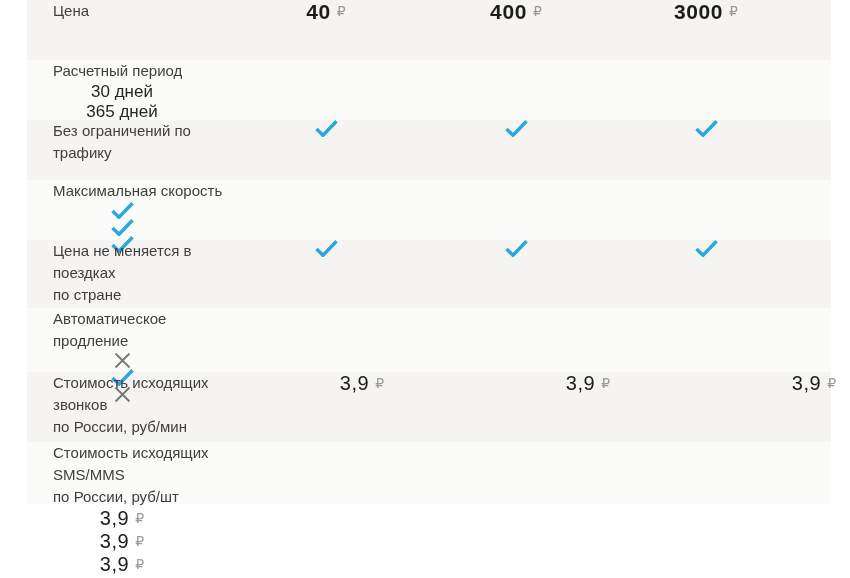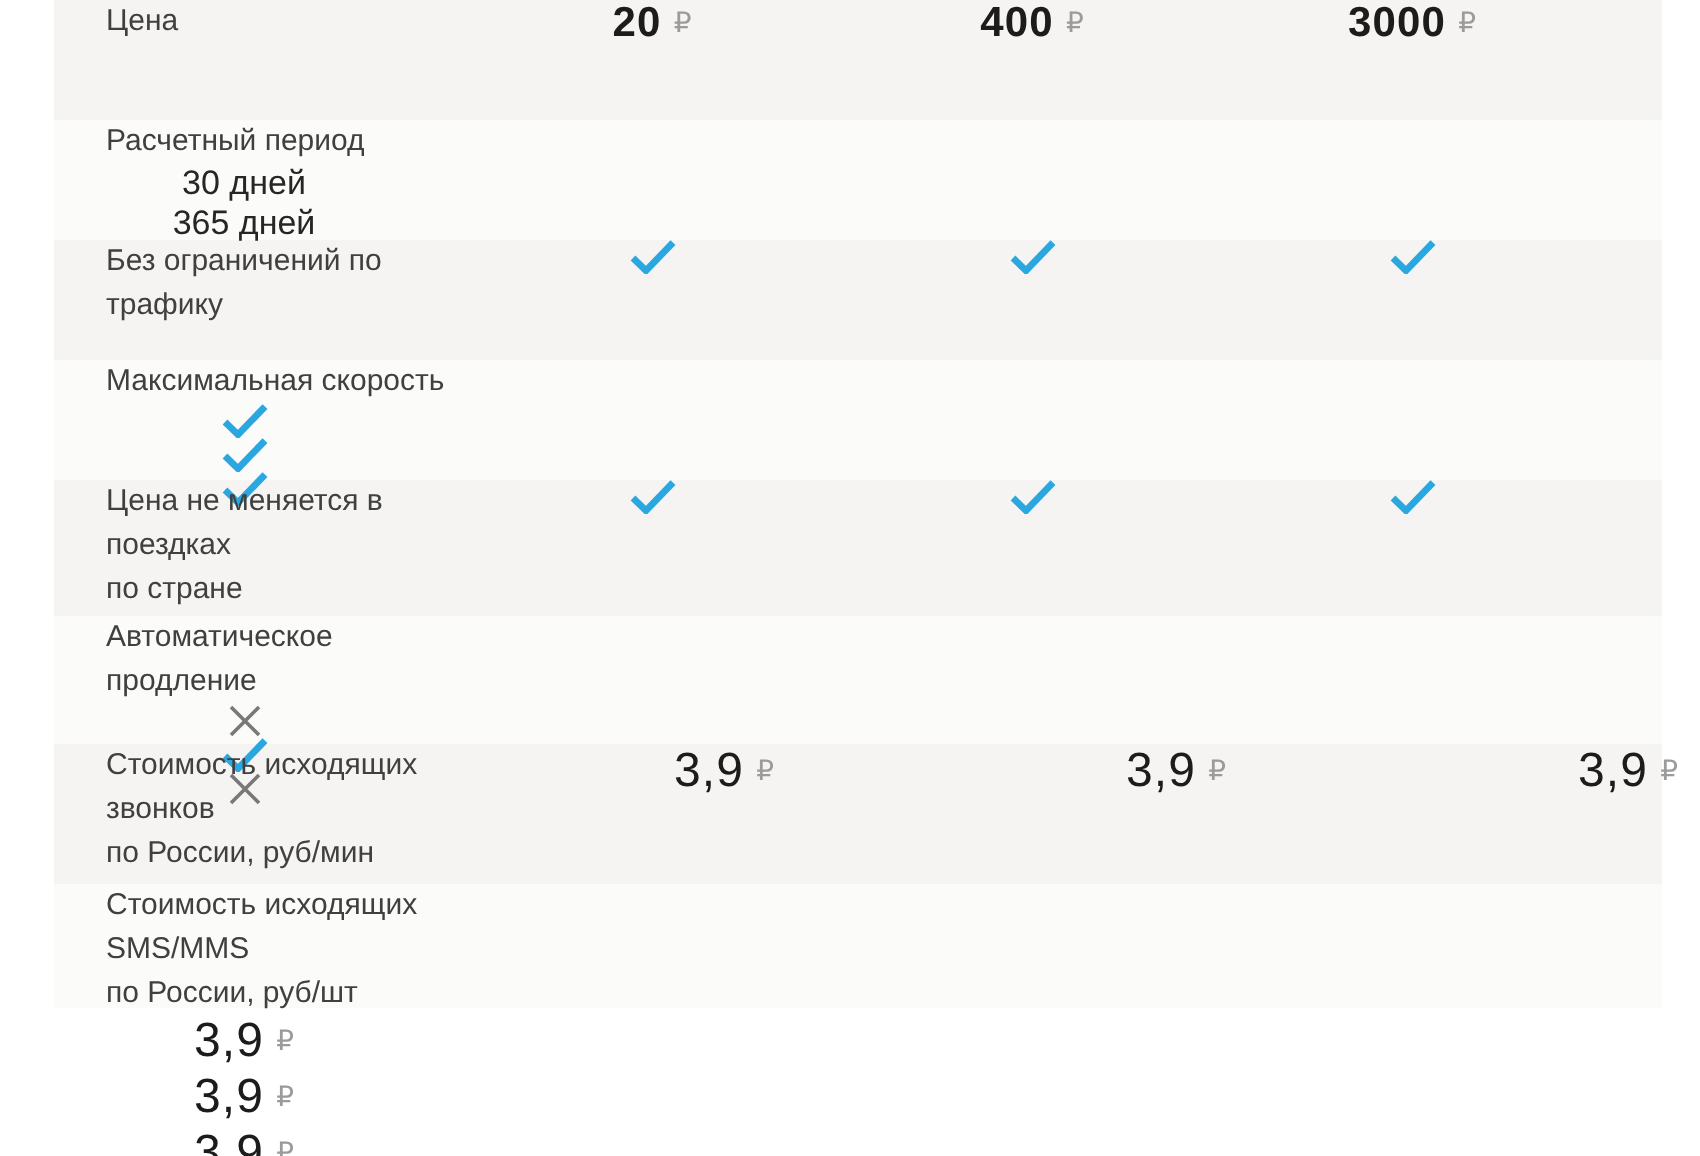--- a/index.html
+++ b/index.html
@@ -15,36 +15,36 @@
   .plan-col{width:190px;flex:none;text-align:center;color:var(--accent);
             font-size:22px;font-weight:500;letter-spacing:0.2px;}
   .table{width:804px;margin-left:27px;}
   .row{display:flex;align-items:flex-start;}
   .row.shaded{background:var(--row-shaded);}
   .row.light{background:var(--row-light);flex-direction:column;}
   .cell-label{width:204px;flex:none;padding-left:26px;font-size:15px;color:var(--label);
               line-height:1.45;white-space:pre-line;}
   .cell-value{width:190px;flex:none;display:flex;justify-content:center;align-items:center;}
   .price-amount{font-size:21px;font-weight:700;color:var(--price);letter-spacing:0.6px;}
-  .row.regular .price-amount{font-weight:400;font-size:24px;}
+  .row.regular .price-amount{font-weight:400;font-size:20px;}
   .currency{font-size:14px;color:var(--currency);margin-left:6px;position:relative;top:-1px;}
   .mark{display:inline-flex;}
   .mark.check{color:var(--accent);}
   .mark.cross{color:var(--cross);}
   .text-value{font-size:17px;color:var(--value);}
 </style>
 </head>
 <body>
 
 <div class="page">
   <div class="table" id="table">
       <div class="row shaded" style="height: 60px;">
         <div class="cell-label">Цена</div>
         <div class="cell-value">
-          <span class="price-amount">20</span>
+          <span class="price-amount">40</span>
           <span class="currency">₽</span>
         </div>
         <div class="cell-value">
           <span class="price-amount">400</span>
           <span class="currency">₽</span>
         </div>
         <div class="cell-value">
           <span class="price-amount">3000</span>
           <span class="currency">₽</span>
         </div>

